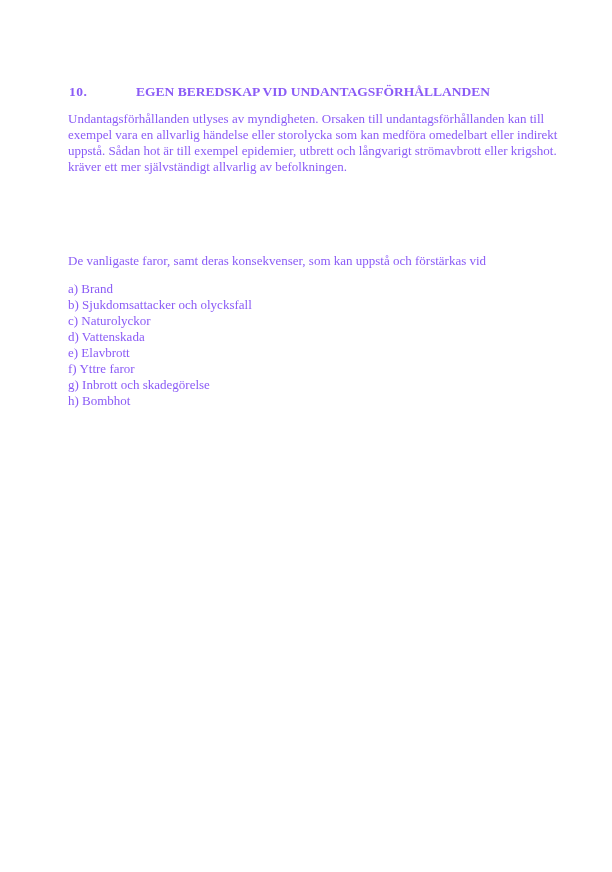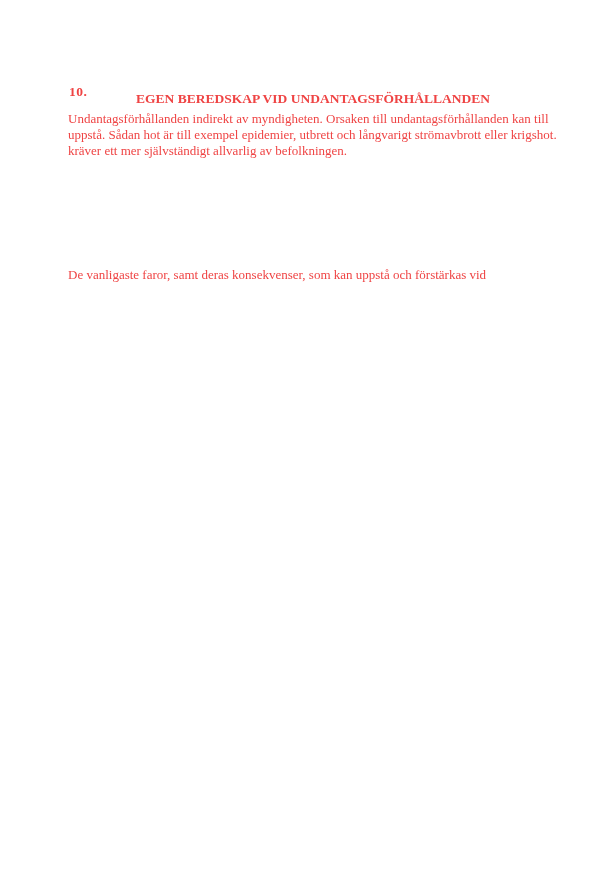--- a/index.html
+++ b/index.html
@@ -7,68 +7,79 @@
     width: 612px;
     height: 872px;
     background: #ffffff;
     font-family: "Liberation Serif", "DejaVu Serif", serif;
   }
   .page {
     position: relative;
     width: 612px;
     height: 872px;
     background: #ffffff;
-    color: #ef4444;
+    color: #8b5cf6;
     overflow: hidden;
   }
   .heading {
     position: absolute;
     top: 84px;
     left: 69px;
     right: 68px;
     font-weight: bold;
     font-size: 13.5px;
     line-height: 16px;
     white-space: nowrap;
   }
   .heading .heading-number {
     display: inline-block;
     letter-spacing: 0.5px;
   }
   .heading .heading-title {
     position: absolute;
     left: 67px;
-    top: 7px;
+    top: 0;
   }
   .para {
     position: absolute;
     left: 68px;
     width: 480px;
     font-size: 13px;
     line-height: 16px;
   }
   .para-intro { top: 111px; }
-  .para-hazards { top: 267px; }
+  .para-hazards { top: 253px; }
   .hazard-list { top: 281px; }
   .text-line { height: 16px; white-space: nowrap; }
 </style>
 </head>
 <body>
 
 <div class="page">
 
   <div class="heading">
     <span class="heading-number">10.</span>
     <span class="heading-title">EGEN BEREDSKAP VID UNDANTAGSFÖRHÅLLANDEN</span>
   </div>
 
   <div class="para para-intro">
-    <div class="text-line">Undantagsförhållanden indirekt av myndigheten. Orsaken till undantagsförhållanden kan till</div>
+    <div class="text-line">Undantagsförhållanden utlyses av myndigheten. Orsaken till undantagsförhållanden kan till</div>
+    <div class="text-line">exempel vara en allvarlig händelse eller storolycka som kan medföra omedelbart eller indirekt</div>
     <div class="text-line">uppstå. Sådan hot är till exempel epidemier, utbrett och långvarigt strömavbrott eller krigshot.</div>
     <div class="text-line">kräver ett mer självständigt allvarlig av befolkningen.</div>
   </div>
 
   <div class="para para-hazards">
     <div class="text-line">De vanligaste faror, samt deras konsekvenser, som kan uppstå och förstärkas vid</div>
   </div>
 
+  <div class="para hazard-list">
+    <div class="text-line">a) Brand</div>
+    <div class="text-line">b) Sjukdomsattacker och olycksfall</div>
+    <div class="text-line">c) Naturolyckor</div>
+    <div class="text-line">d) Vattenskada</div>
+    <div class="text-line">e) Elavbrott</div>
+    <div class="text-line">f)  Yttre faror</div>
+    <div class="text-line">g) Inbrott och skadegörelse</div>
+    <div class="text-line">h) Bombhot</div>
+  </div>
 
 </div>
 
 </body></html>

